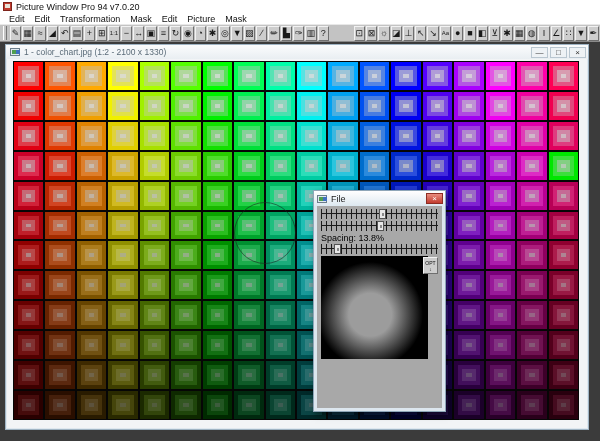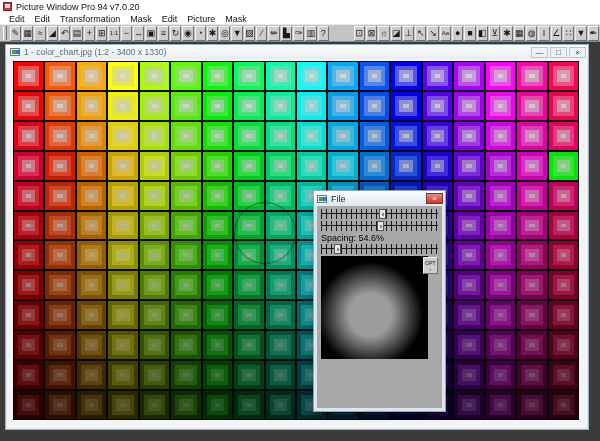--- a/index.html
+++ b/index.html
@@ -150,21 +150,21 @@
     <span class="tb-btn">∷</span>
     <span class="tb-btn">▼</span>
     <span class="tb-btn">✒</span>
   </div>
 
 <div class="mdi">
 
   <div class="img-win">
     <div class="img-title">
       <span class="doc-icon"></span>
-      <span class="t-text">1 - color_chart.jpg (1:2 - 3400 x 1330)</span>
+      <span class="t-text">1 - color_chart.jpg (1:2 - 2100 x 1330)</span>
       <span class="win-ctl">—</span>
       <span class="win-ctl">□</span>
       <span class="win-ctl">×</span>
     </div>
     <div class="img-content">
       <div class="chart-grid" id="chart-grid" style="grid-template-columns: repeat(18, 1fr); grid-template-rows: repeat(12, 1fr);">
           <div class="cell" style="background: rgb(255, 0, 0);">
             <div class="l" style="inset: 4px; background: rgb(227, 86, 86);">
               <div class="l" style="inset: 4px; background: rgb(216, 156, 156);">
                 <div class="l" style="inset: 4px; background: rgb(220, 202, 202);"></div>
@@ -1696,21 +1696,21 @@
           <div class="slider-track">
             <div class="slider-thumb" style="left: calc(52% - 3px);"></div>
           </div>
         </div>
         <div class="slider-row">
           <div class="slider-track">
             <div class="slider-thumb" style="left: calc(50% - 3px);"></div>
           </div>
         </div>
         <div class="slider-row">
-          <div class="slider-label">Spacing: 54.6%</div>
+          <div class="slider-label">Spacing: 13.8%</div>
           <div class="slider-track">
             <div class="slider-thumb" style="left: calc(14% - 3px);"></div>
           </div>
         </div>
         <div class="preview-wrap">
         <div class="brush-preview">
           <div class="brush-blob"></div>
         </div>
         <div class="opt-btn">
           <div>OPT</div>

